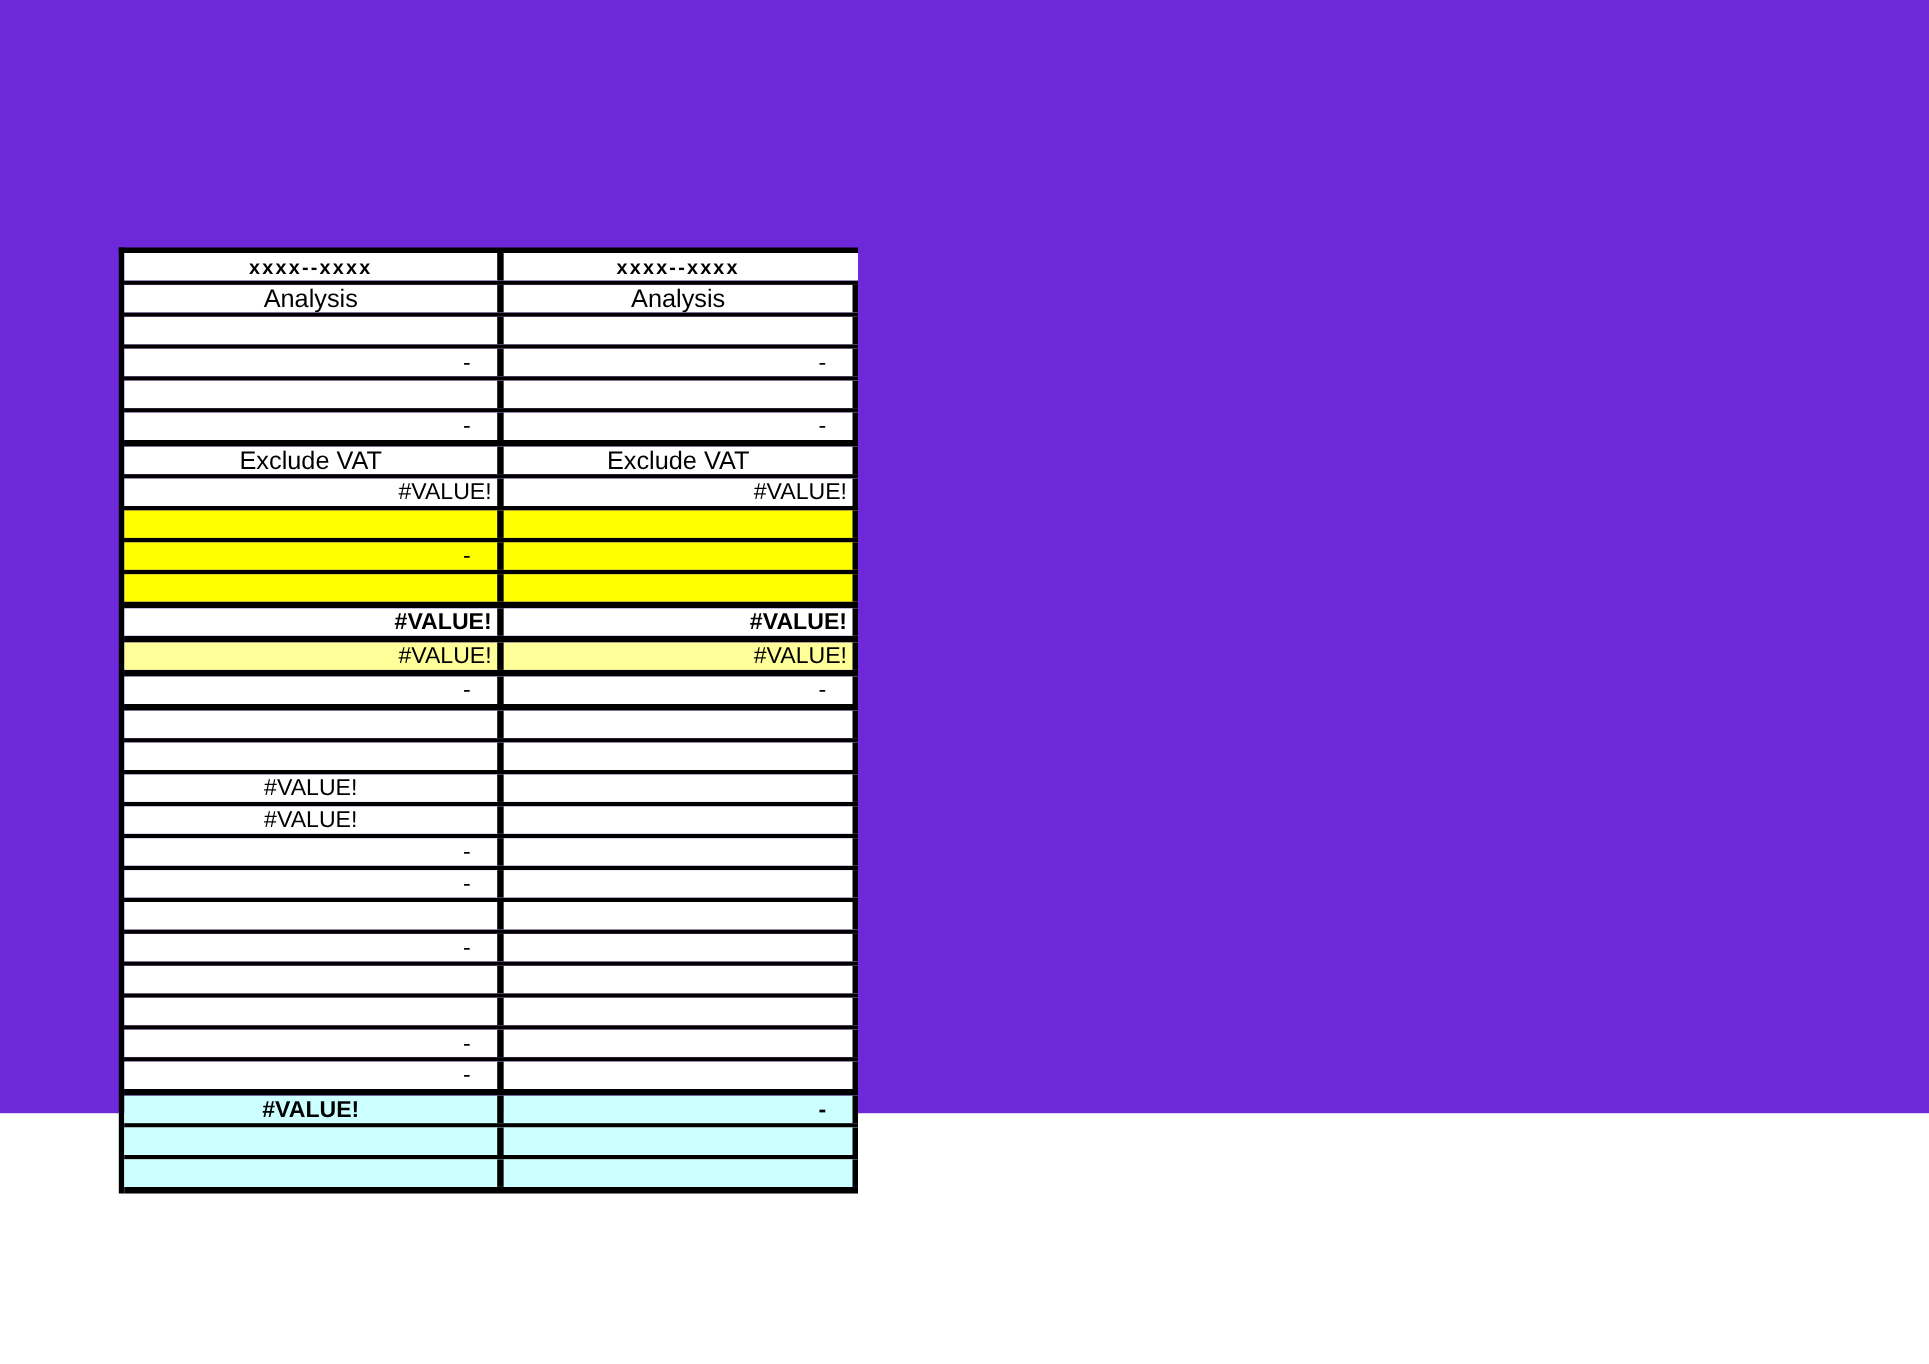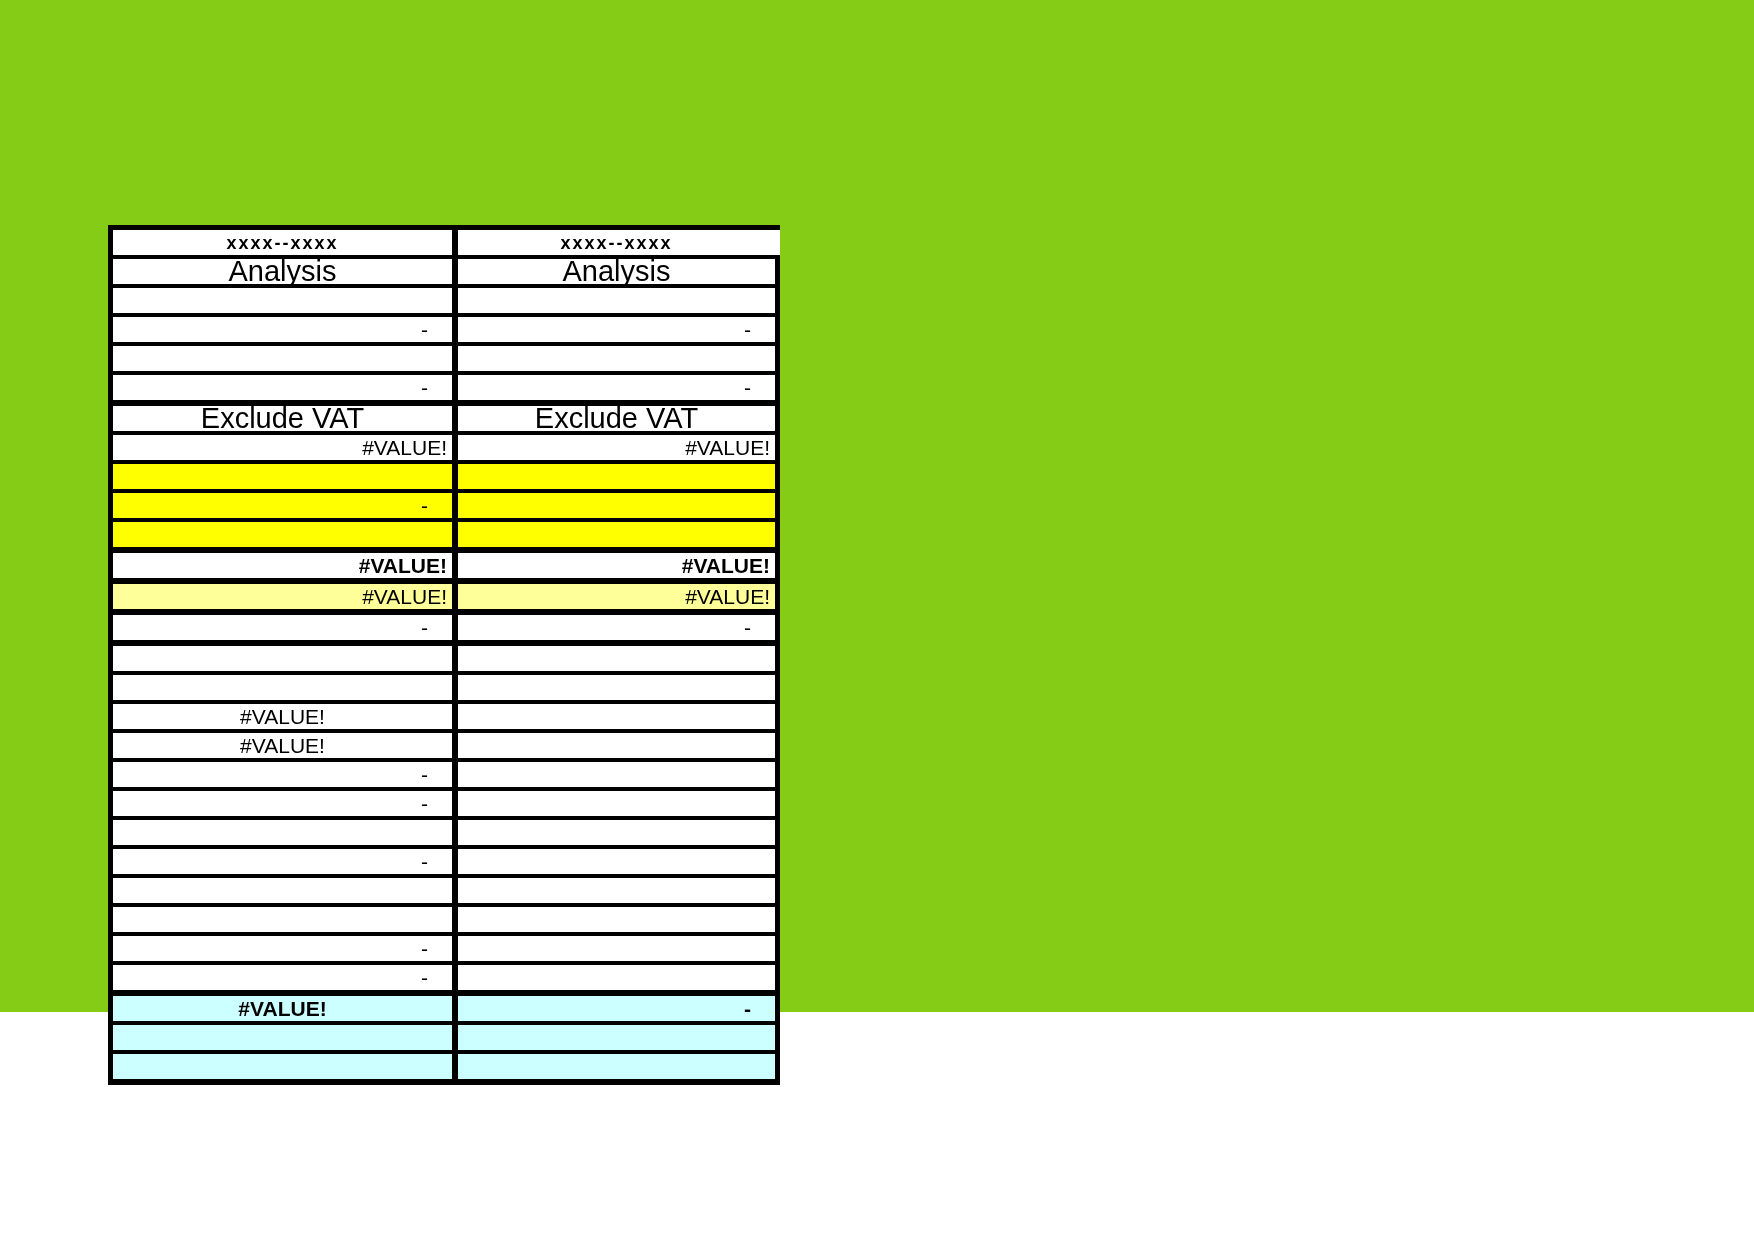--- a/index.html
+++ b/index.html
@@ -8,21 +8,21 @@
     width: 1754px;
     height: 1240px;
     background: #ffffff;
     font-family: "Liberation Sans", sans-serif;
     overflow: hidden;
   }
   .page {
     position: relative;
     width: 1754px;
     height: 1012px;
-    background: #84cc16;
+    background: #6d28d9;
   }
   .tbl {
     position: absolute;
     left: 108px;
     top: 225px;
     width: 667px;
     border-left: 5px solid #000;
     border-top: 5px solid #000;
   }
   .row {
@@ -42,21 +42,21 @@
     background: #ffffff;
     white-space: nowrap;
     overflow: hidden;
   }
   .c1 { width: 345px; border-right: 6px solid #000; }
   .c2 { width: 322px; border-right: 5px solid #000; }
   .c2.no-rb { border-right-color: transparent; }
   .al-center { justify-content: center; }
   .al-right  { justify-content: flex-end; }
   .bold { font-weight: bold; }
-  .txt-lg  { font-size: 29px; }
+  .txt-lg  { font-size: 23px; }
   .txt-hdr { font-size: 18px; font-weight: bold; letter-spacing: 2px; }
   .pad-w { padding-right: 24px; }
   .pad-n { padding-right: 5px; }
 </style>
 </head>
 <body>
 
 <div class="page">
   <div class="tbl">
       <div class="row">

